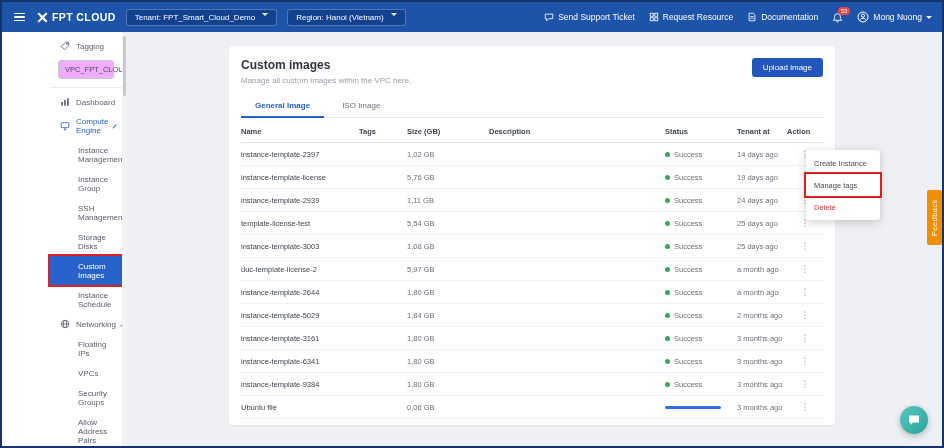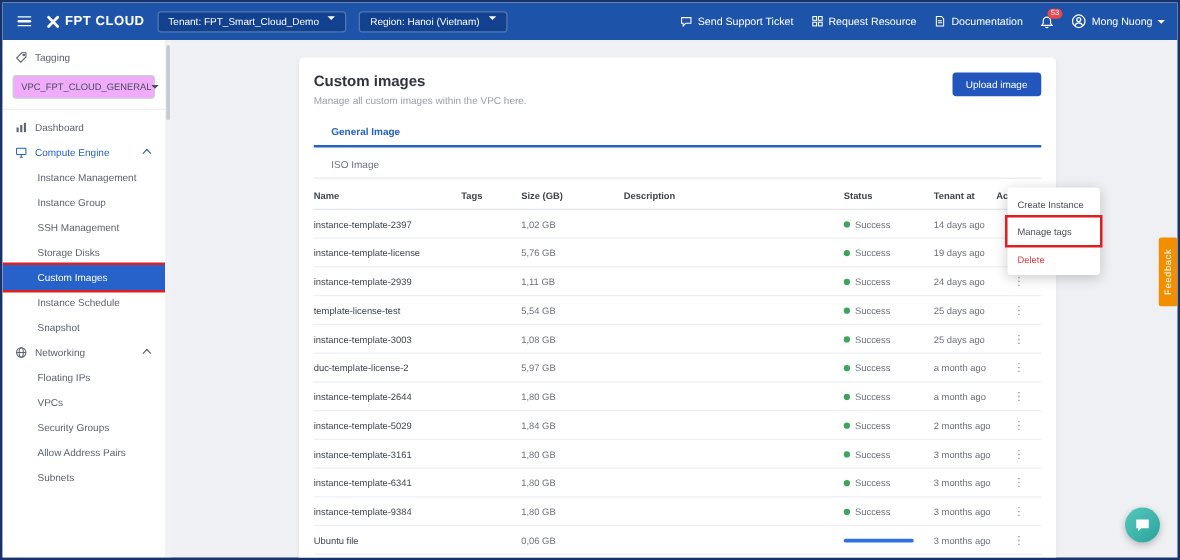--- a/index.html
+++ b/index.html
@@ -19,39 +19,39 @@
   .logo { display:flex; align-items:center; gap:4px; font-weight:bold; font-size:10.5px; letter-spacing:.4px; }
   .pill { background:#12418f; border:1px solid rgba(255,255,255,.28); border-radius:3px; padding:3px 8px; display:flex; align-items:flex-start; gap:7px; font-size:8px; cursor:pointer; white-space:nowrap; }
   .caret { width:0; height:0; border-left:3px solid transparent; border-right:3px solid transparent; border-top:3.5px solid currentColor; display:inline-block; }
   .top-right { margin-left:auto; display:flex; align-items:center; gap:14px; }
   .top-link { display:flex; align-items:center; gap:4px; cursor:pointer; white-space:nowrap; }
   .bell { position:relative; cursor:pointer; display:flex; }
   .badge { position:absolute; top:-5px; right:-7px; background:#e5484d; color:#fff; font-size:6px; border-radius:6px; padding:1px 3px; line-height:1; }
   .user { display:flex; align-items:center; gap:4px; cursor:pointer; white-space:nowrap; }
   
   .shell { display:flex; height:414px; }
-  .sidebar { width:130px; background:#fff; font-size:8px; color:#5b6270; flex:none; padding-top:4px; overflow:hidden; }
+  .sidebar { width:120px; background:#fff; font-size:8px; color:#5b6270; flex:none; padding-top:4px; overflow:hidden;padding-left:48px; }
   .sbar { width:5px; background:#f1f2f4; flex:none; position:relative; }
   .sbar .thumb { position:absolute; top:4px; left:1px; width:3px; height:60px; background:#c6cbd2; border-radius:2px; cursor:pointer; }
   .side-row { display:flex; align-items:center; gap:6px; padding:5px 10px; cursor:pointer; }
   .side-row.blue { color:#2662c9; }
   .vpc-select { margin:4px 8px 8px; border:1px solid #c7cdd6; border-radius:3px; padding:4px 6px; display:flex; align-items:center; justify-content:space-between; font-size:7.5px; color:#4a4f57; cursor:pointer; background:#f0abfc; }
   .side-divider { border-bottom:1px solid #ecedf0; margin:2px 0 4px; }
   .chev { width:5px; height:5px; border-left:1.3px solid currentColor; border-top:1.3px solid currentColor; transform:rotate(45deg); margin-left:auto; margin-right:2px; }
   .sub-item { padding:5.5px 10px 5.5px 28px; cursor:pointer; color:#5b6270; }
   .sub-item.active { background:#2662c9; color:#fff; }
   .red-box { outline:2px solid #e02020; outline-offset:0; }
   
   .main { flex:1; position:relative; }
   .card { position:absolute; left:102px; top:14px; width:606px; background:#fff; border-radius:4px; padding:12px 12px 6px; box-shadow:0 1px 2px rgba(16,24,40,.06); }
   .card-head { display:flex; justify-content:space-between; align-items:flex-start; }
   .page-title { font-size:12px; font-weight:bold; color:#2f3540; }
   .page-sub { font-size:8px; color:#98a0ab; margin-top:4px; }
   .btn-primary { background:#2356bd; color:#fff; border:none; border-radius:3px; padding:5px 11px; font-size:8px; cursor:pointer; font-family:inherit; }
-  .tabs { display:flex; gap:4px; margin-top:10px; border-bottom:1px solid #e7e9ee;flex-direction:column; }
+  .tabs { display:flex; gap:4px; margin-top:10px; border-bottom:1px solid #e7e9ee; }
   .tab { padding:6px 14px; font-size:8px; color:#6b7280; cursor:pointer; }
   .tab.active { color:#2662c9; border-bottom:2px solid #2662c9; font-weight:bold; margin-bottom:-1px; }
   .thead, .trow { display:grid; grid-template-columns:118px 48px 82px 176px 72px 50px 36px; align-items:center; }
   .thead { padding:7px 0 6px; font-size:7.5px; font-weight:bold; color:#3f4650; border-bottom:1px solid #e2e5ea; margin-top:2px; }
   .trow { border-bottom:1px solid #eef0f3; min-height:23px; font-size:7.5px; color:#6b7078; padding:2px 0; }
   .trow .name { color:#3f4650; }
   .status { display:flex; align-items:center; gap:4px; }
   .dot { width:5px; height:5px; border-radius:50%; background:#3aa757; flex:none; }
   .progress { width:56px; height:3px; border-radius:2px; background:#2f6fe0; display:inline-block; }
   .kebab { text-align:center; color:#8a8f99; cursor:pointer; font-size:9px; letter-spacing:0; }
@@ -160,21 +160,20 @@
       <span>Compute Engine</span>
       <span class="chev"></span>
     </div>
     <div>
         <div class="sub-item">Instance Management</div>
         <div class="sub-item">Instance Group</div>
         <div class="sub-item">SSH Management</div>
         <div class="sub-item">Storage Disks</div>
         <div class="sub-item active red-box">Custom Images</div>
         <div class="sub-item">Instance Schedule</div>
-        <div class="sub-item">Snapshot</div>
       </div>
     <div class="side-row">
       <svg width="10" height="10" viewBox="0 0 12 12" fill="none" stroke="currentColor" stroke-width="1">
           <circle cx="6" cy="6" r="4.5"></circle>
           <ellipse cx="6" cy="6" rx="2" ry="4.5"></ellipse>
           <path d="M1.5 6h9"></path>
         </svg>
       <span>Networking</span>
       <span class="chev"></span>
     </div>

